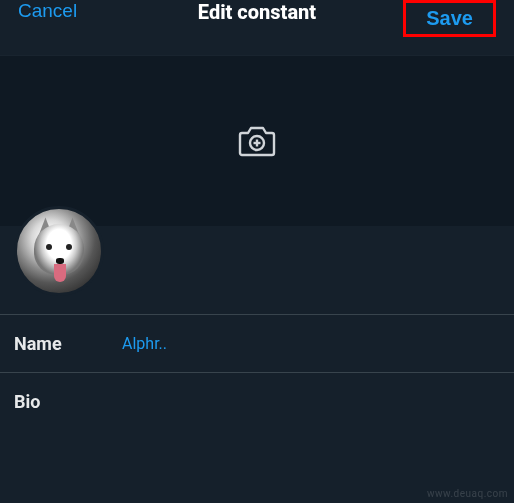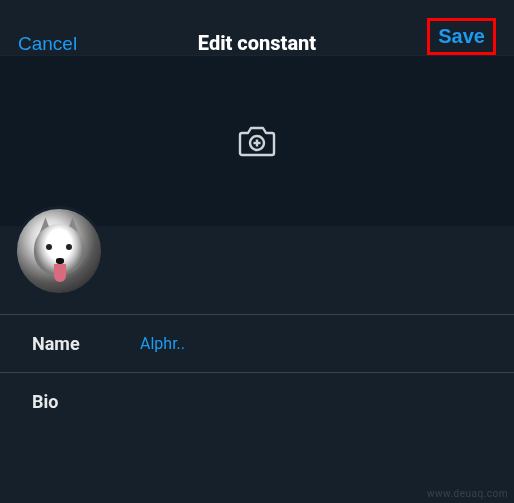--- a/index.html
+++ b/index.html
@@ -7,21 +7,21 @@
       width: 514px;
       height: 503px;
       background: #15202b;
       font-family: -apple-system, BlinkMacSystemFont, "Segoe UI", Roboto, Helvetica, Arial, sans-serif;
       color: #ffffff;
       overflow: hidden;
       position: relative;
     }
     .header {
       display: flex;
-      align-items: flex-end;
+      align-items: flex-start;
       justify-content: space-between;
       height: 56px;
       padding: 0 18px;
       border-bottom: 1px solid rgba(255,255,255,0.02);
     }
     .cancel-btn {
       color: #1d9bf0;
       font-size: 19px;
       font-weight: 400;
       background: none;
@@ -31,21 +31,21 @@
     .title {
       color: #ffffff;
       font-size: 20px;
       font-weight: 800;
       position: absolute;
       left: 50%;
       transform: translateX(-50%);
     }
     .save-wrap {
       border: 3px solid #ff0000;
-      padding: 4px 8px;
+      padding: 4px 20px;
     }
     .save-btn {
       color: #1d9bf0;
       font-size: 20px;
       font-weight: 700;
       background: none;
       border: none;
       cursor: pointer;
     }
     .banner {
@@ -143,21 +143,21 @@
       height: 18px;
       background: #d96b7f;
       border-radius: 0 0 8px 8px;
       left: 44%;
       top: 66%;
     }
     .field-row {
       display: flex;
       align-items: center;
       min-height: 58px;
-      padding: 14px 32px;
+      padding: 14px 14px;
       border-top: 1px solid #38444d;
       justify-content: space-between;
     }
     .field-label {
       width: 108px;
       color: #e7e9ea;
       font-size: 18px;
       font-weight: 700;
     }
     .field-value {

